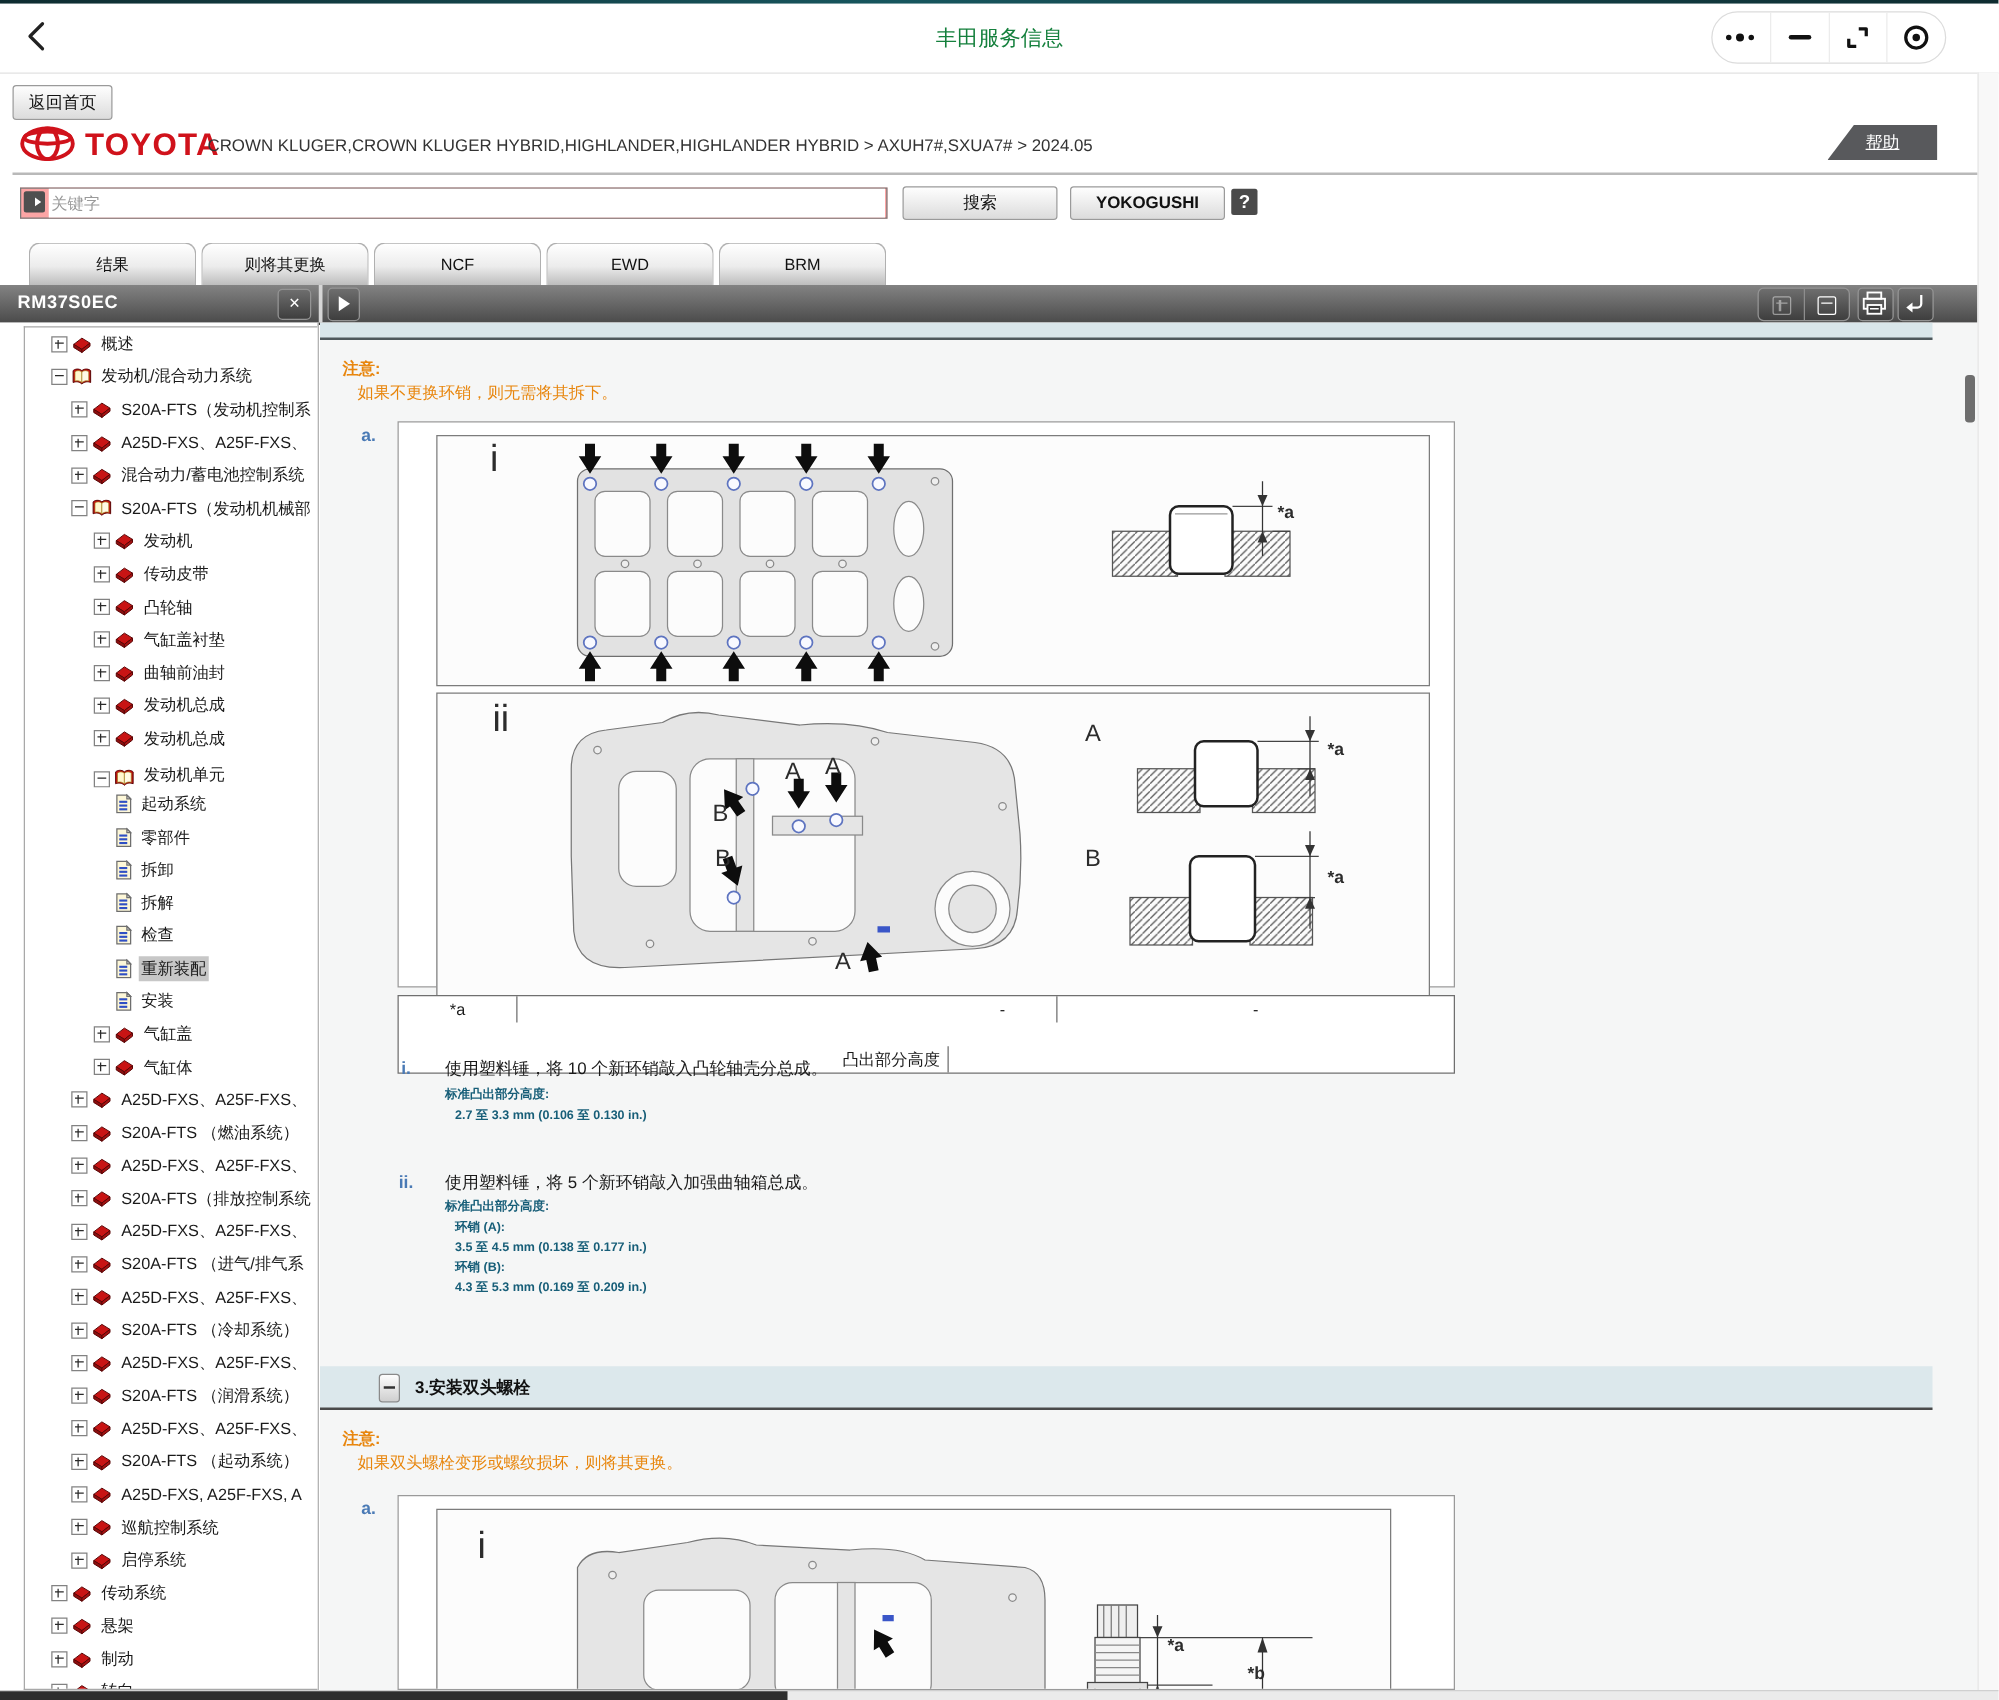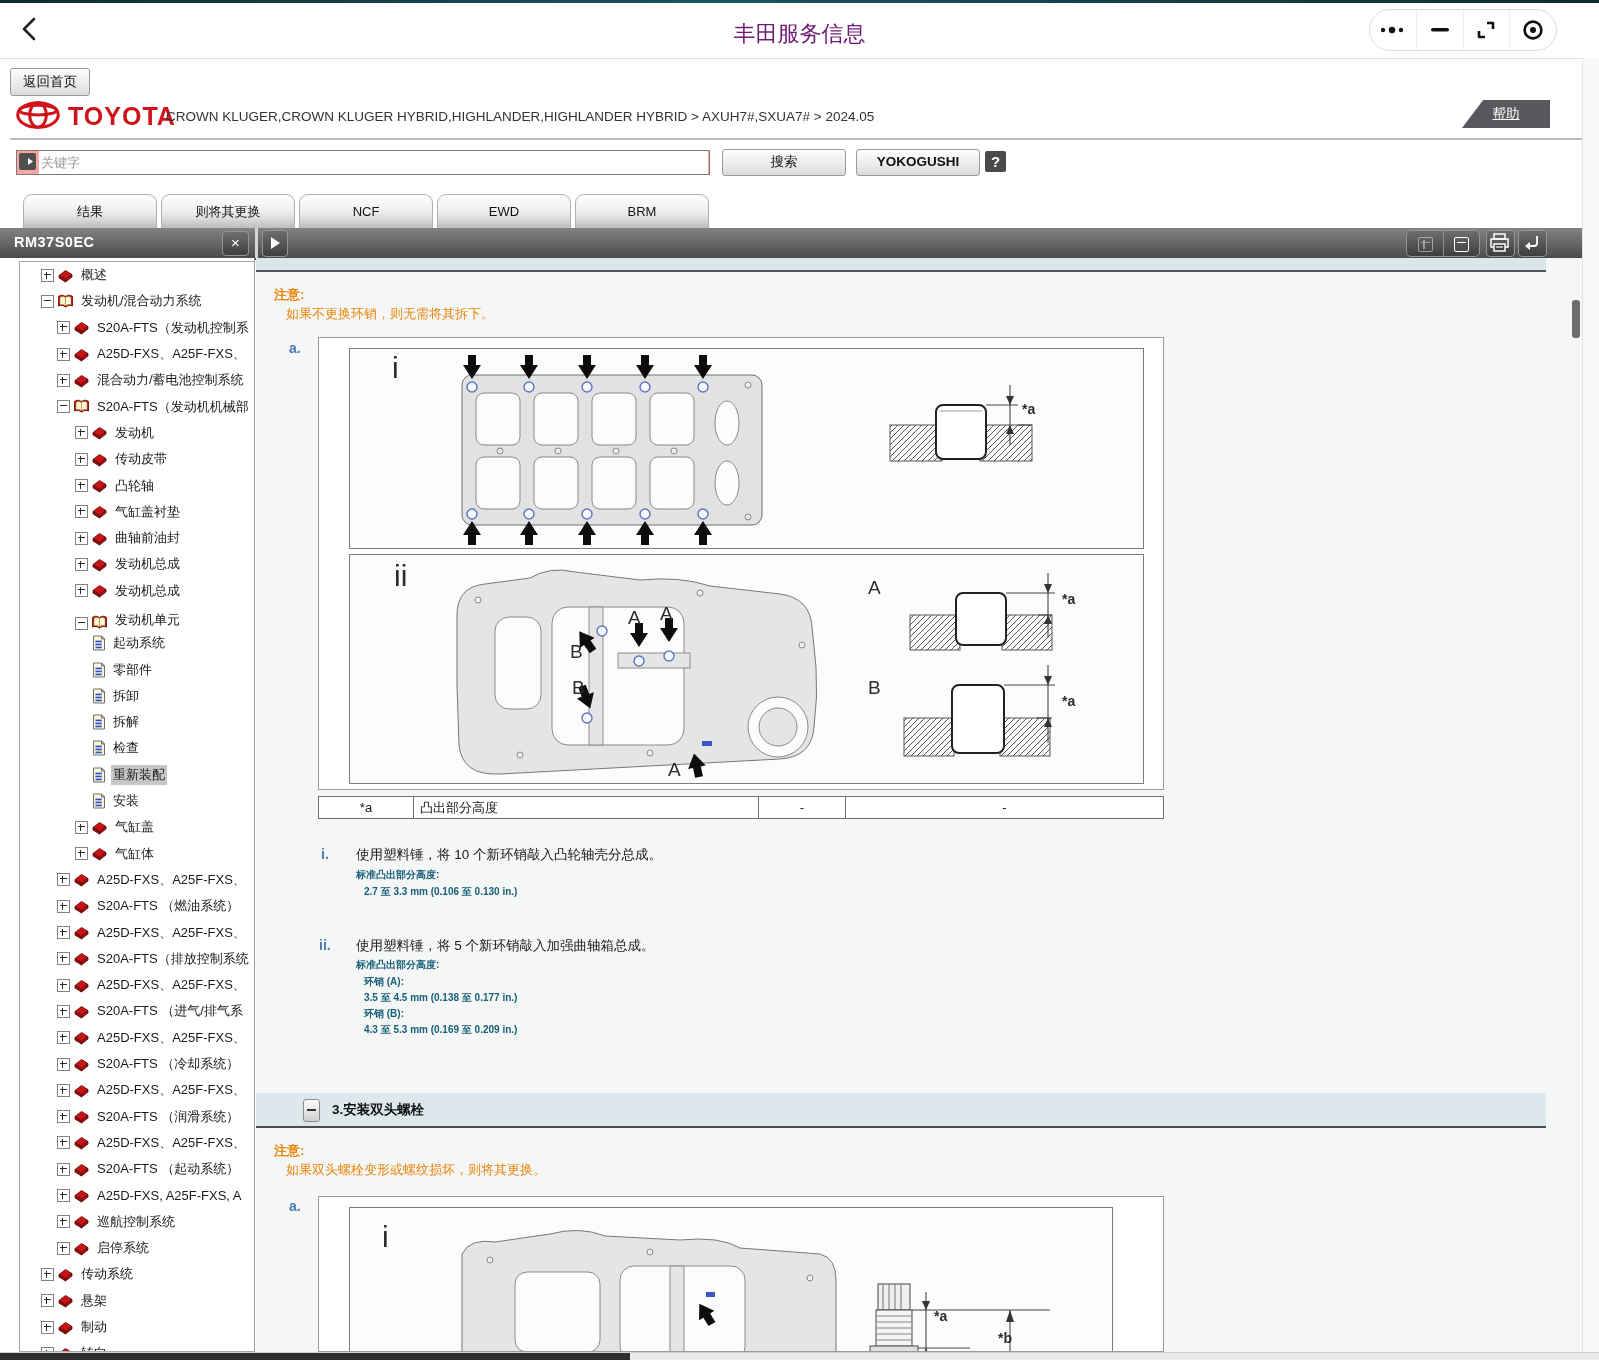--- a/index.html
+++ b/index.html
@@ -4,21 +4,21 @@
 <style>
   html,body{margin:0;padding:0;}
   #app{position:relative;width:1599px;height:1360px;background:#ffffff;overflow:hidden;
        font-family:"Liberation Sans","DejaVu Sans",sans-serif;color:#1a1a1a;}
   
   .top-accent{position:absolute;left:0;top:0;width:1599px;height:3px;
       background:linear-gradient(90deg,#0e2c30,#17565e 45%,#0e2c30);}
   .titlebar{position:absolute;left:0;top:3px;width:1599px;height:55px;background:#fff;
       border-bottom:1px solid #e2e2e2;}
   .back-btn{position:absolute;left:14px;top:10px;width:32px;height:32px;cursor:pointer;}
-  .win-title{position:absolute;left:0;right:0;top:16px;text-align:center;font-size:22px;color:#701a75;}
+  .win-title{position:absolute;left:0;right:0;top:16px;text-align:center;font-size:17px;color:#15803d;}
   .win-controls{position:absolute;right:42px;top:6px;width:186px;height:40px;border:1px solid #dcdcdc;
       border-radius:21px;background:#fff;display:flex;align-items:center;}
   .wc-seg{flex:1;height:100%;display:flex;align-items:center;justify-content:center;position:relative;cursor:pointer;}
   .wc-seg + .wc-seg{border-left:1px solid #ececec;}
   
   .home-row{position:absolute;left:10px;top:68px;}
   .btn{display:inline-block;background:linear-gradient(#fefefe,#dcdcdc);border:1px solid #9a9a9a;
       border-radius:3px;font-size:13.5px;color:#111;text-align:center;cursor:pointer;}
   .home-btn{padding:4px 12px;}
   .brand-row{position:absolute;left:16px;top:96px;width:1583px;height:40px;}
@@ -89,21 +89,21 @@
   .figure{position:absolute;background:#fff;border:1px solid #9a9a9a;box-sizing:border-box;}
   .fig-panel{position:absolute;border:1px solid #7c7c7c;background:#fcfcfc;box-sizing:border-box;}
   .fig-label{position:absolute;color:#2c2c2c;}
   .roman{font-size:30px;}
   .letter{font-size:19px;}
   .dimlab{font-size:14px;font-weight:bold;}
   .pin-table{position:absolute;left:62px;top:538px;display:flex;border:1px solid #6f6f6f;background:#fff;}
   .tcell{border-right:1px solid #6f6f6f;font-size:13px;padding:2px 6px;height:17px;line-height:17px;box-sizing:content-box;}
   .tcell:last-child{border-right:none;}
   .tcell.c0{width:82px;text-align:center;}
-  .tcell.c1{width:332px;text-align:left;}
+  .tcell.c1{width:332px;text-align:right;margin-top:40px;}
   .tcell.c2{width:74px;text-align:center;}
   .tcell.c3{width:305px;text-align:center;}
   .step-marker{position:absolute;font-size:14px;font-weight:bold;color:#4a7ab5;}
   .step-text{position:absolute;font-size:13.5px;color:#1a1a1a;}
   .spec{position:absolute;font-size:10px;font-weight:bold;color:#175e78;}
   .sec-hdr{position:absolute;left:0;top:835px;width:1290px;height:33px;background:#dce8ec;border-bottom:2px solid #4a4a4a;}
   .sec-toggle{position:absolute;left:47px;top:6px;width:15px;height:21px;border:1px solid #8a8a8a;border-radius:3px;
       background:linear-gradient(#fdfdfd,#cfcfcf);cursor:pointer;}
   .sec-toggle::before{content:"";position:absolute;left:3px;right:3px;top:9px;height:2px;background:#333;}
   .sec-title{position:absolute;left:76px;top:8px;font-size:13.5px;font-weight:bold;color:#111;}
@@ -777,21 +777,21 @@
             <line x1="590" y1="62" x2="632" y2="62" stroke="#999"></line>
             <line x1="636" y1="56" x2="668" y2="56" stroke="#444"></line>
             <line x1="682" y1="76" x2="668" y2="76" stroke="#444"></line>
             <line x1="660" y1="36" x2="660" y2="96" stroke="#333"></line>
             <path d="M660 56 l-4 -9 h8 z" fill="#333"></path>
               <path d="M660 76 l-4 9 h8 z" fill="#333"></path>
           </g>
         </svg>
       </div>
 
-      <div class="fig-panel" style="left:30px;top:216px;width:795px;height:230px">
+      <div class="fig-panel" style="left:30px;top:216px;width:795px;height:282px">
         <span class="fig-label roman" style="left:44px;top:4px">ii</span>
         <span class="fig-label letter" style="left:278px;top:52px">A</span>
         <span class="fig-label letter" style="left:310px;top:48px">A</span>
         <span class="fig-label letter" style="left:220px;top:86px">B</span>
         <span class="fig-label letter" style="left:222px;top:122px">B</span>
         <span class="fig-label letter" style="left:318px;top:204px">A</span>
         <span class="fig-label letter" style="left:518px;top:22px">A</span>
         <span class="fig-label letter" style="left:518px;top:122px">B</span>
         <span class="fig-label dimlab" style="left:712px;top:36px">*a</span>
         <span class="fig-label dimlab" style="left:712px;top:138px">*a</span>

